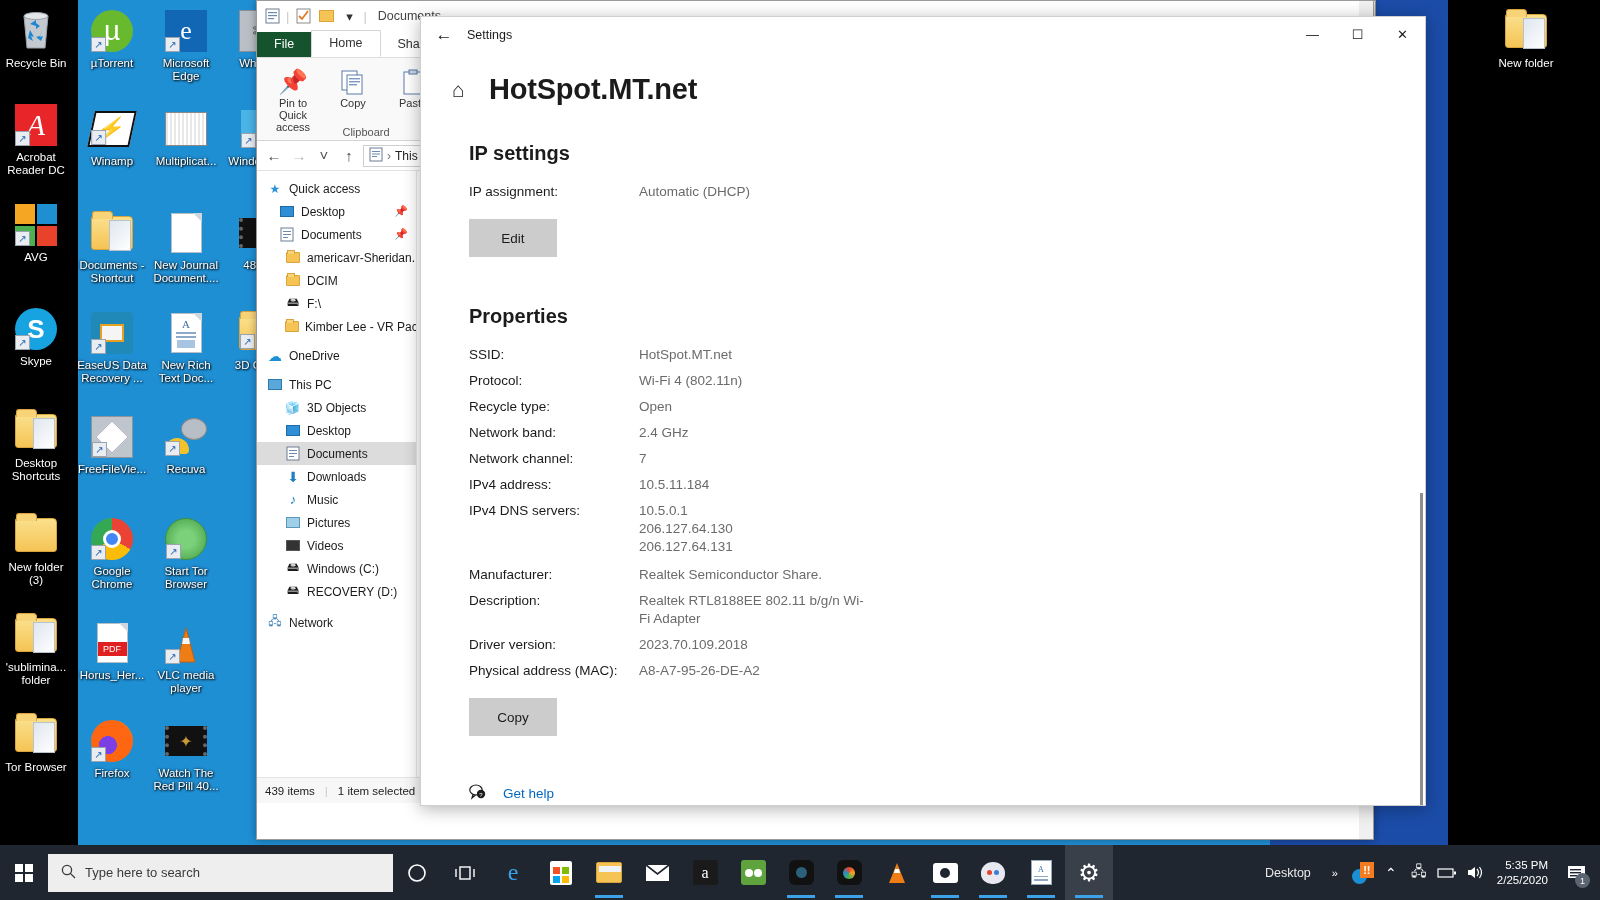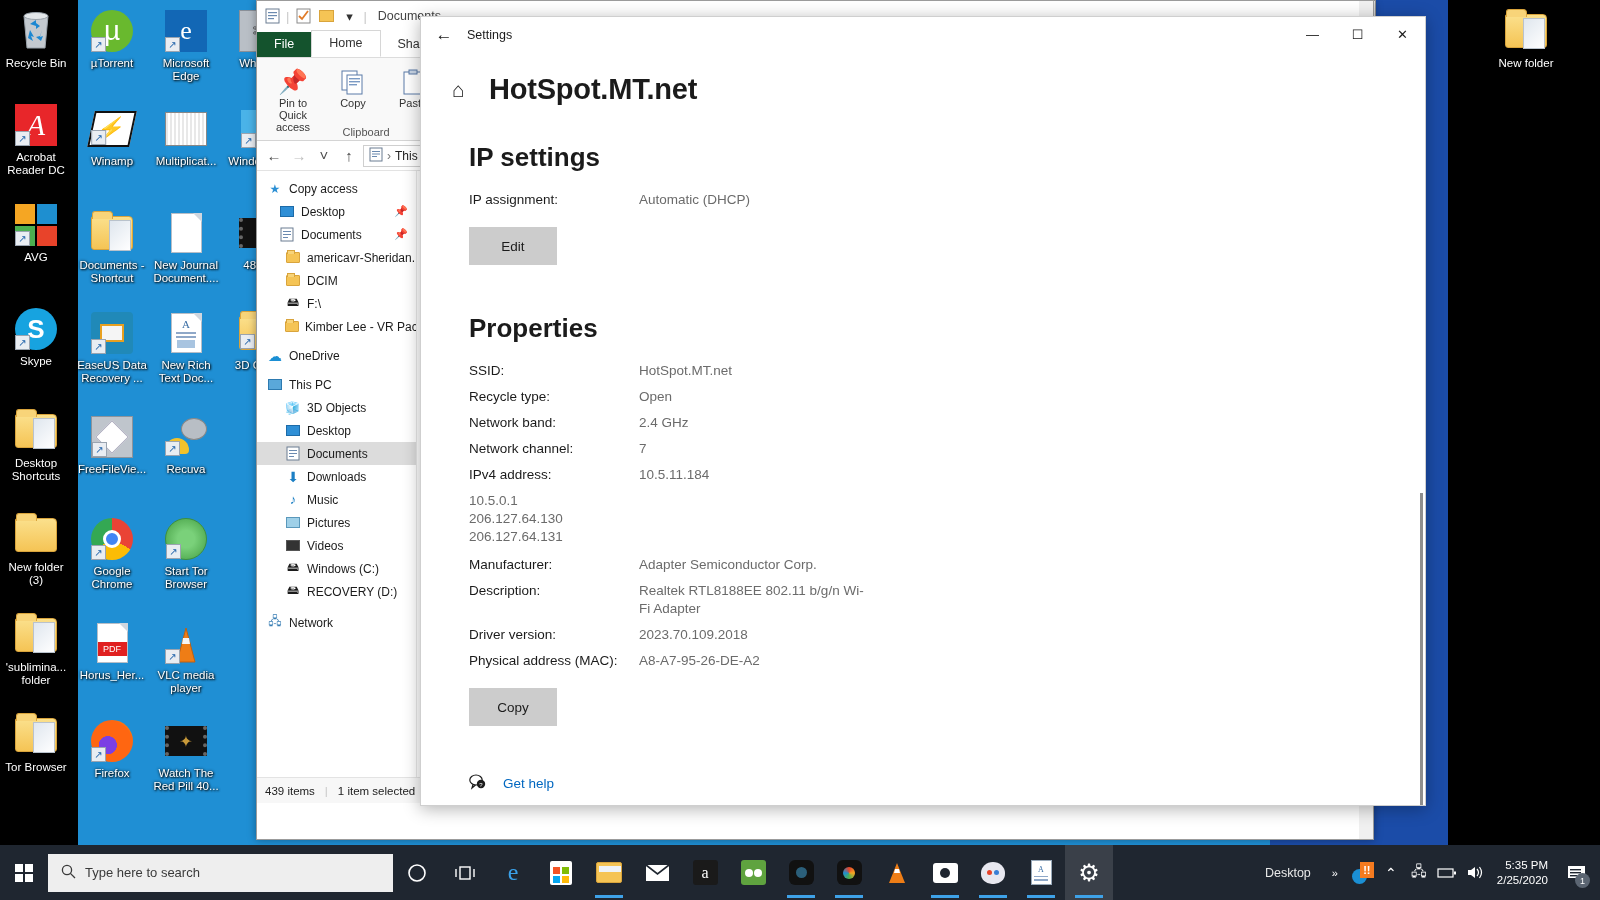--- a/index.html
+++ b/index.html
@@ -218,21 +218,21 @@
     width: 45px; height: 34px; display: flex; align-items: center; justify-content: center;
     font-size: 13px; color: #1b1b1b;
   }
 
   #set-scroll { flex: 1; position: relative; overflow: hidden; }
   #set-inner { padding: 20px 0 0 24px; }
   #set-head { display: flex; align-items: center; gap: 18px; margin-bottom: 36px; }
   #home-icon { font-size: 21px; color: #1b1b1b; width: 26px; display:flex; justify-content:center; }
   #set-pagetitle { font-size: 29px; font-weight: 600; color: #1b1b1b; letter-spacing: -0.2px; }
 
-  .sec-title { font-size: 26px; font-weight: 600; color: #1b1b1b; margin: 0 0 18px 24px; }
+  .sec-title { font-size: 20px; font-weight: 600; color: #1b1b1b; margin: 0 0 18px 24px; }
   .prop-table { margin-left: 24px; }
   .prow { display: flex; margin-bottom: 8px; font-size: 13.5px; line-height: 18px; }
   .plabel { width: 170px; color: #1b1b1b; flex-shrink: 0; }
   .pvalue { color: #6b6b6b; max-width: 250px; }
   .pvalue .ln { display: block; }
 
   .winbtn {
     margin: 10px 0 0 24px; min-width: 88px; height: 38px; background: #cccccc;
     border: 1px solid #cccccc; color: #1b1b1b; font-size: 13.5px;
     display: inline-flex; align-items: center; justify-content: center;
@@ -665,21 +665,21 @@
         </span>
         <span style="color:#777">›</span>
         <span>This</span>
       </div>
     </div>
 
     <div id="exp-body">
       <div id="exp-nav">
         <div class="nav-item">
           <span class="ni" style="color:#2b8fd4">★</span>
-          <span>Copy access</span>
+          <span>Quick access</span>
         </div>
         <div class="nav-item indent1">
           <span class="ni">
               <div style="width:14px;height:11px;background:#2f8fd6;border:1px solid #1d6ba8"></div>
             </span>
           <span>Desktop</span>
           <span class="pin">📌</span>
         </div>
         <div class="nav-item indent1">
           <span class="ni">
@@ -831,45 +831,50 @@
         </div>
         <div class="winbtn">Edit</div>
 
         <h2 class="sec-title" style="margin-top:48px">Properties</h2>
         <div class="prop-table">
           <div class="prow">
             <span class="plabel">SSID:</span>
             <span class="pvalue">HotSpot.MT.net</span>
           </div>
           <div class="prow">
+            <span class="plabel">Protocol:</span>
+            <span class="pvalue">Wi-Fi 4 (802.11n)</span>
+          </div>
+          <div class="prow">
             <span class="plabel">Recycle type:</span>
             <span class="pvalue">Open</span>
           </div>
           <div class="prow">
             <span class="plabel">Network band:</span>
             <span class="pvalue">2.4 GHz</span>
           </div>
           <div class="prow">
             <span class="plabel">Network channel:</span>
             <span class="pvalue">7</span>
           </div>
           <div class="prow">
             <span class="plabel">IPv4 address:</span>
             <span class="pvalue">10.5.11.184</span>
           </div>
           <div class="prow">
+            <span class="plabel">IPv4 DNS servers:</span>
             <span class="pvalue">
               <span class="ln">10.5.0.1</span>
               <span class="ln">206.127.64.130</span>
               <span class="ln">206.127.64.131</span>
             </span>
           </div>
           <div class="prow" style="margin-top:10px">
             <span class="plabel">Manufacturer:</span>
-            <span class="pvalue" style="max-width:300px">Adapter Semiconductor Corp.</span>
+            <span class="pvalue" style="max-width:300px">Realtek Semiconductor Share.</span>
           </div>
           <div class="prow">
             <span class="plabel">Description:</span>
             <span class="pvalue" style="max-width:230px">Realtek RTL8188EE 802.11 b/g/n Wi-Fi Adapter</span>
           </div>
           <div class="prow" style="margin-top:8px">
             <span class="plabel">Driver version:</span>
             <span class="pvalue">2023.70.109.2018</span>
           </div>
           <div class="prow">

